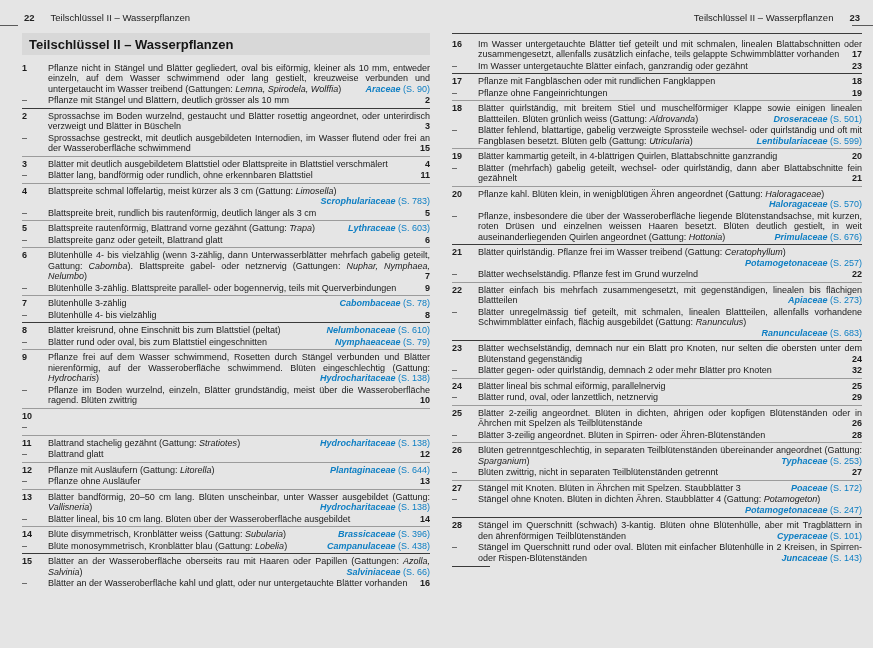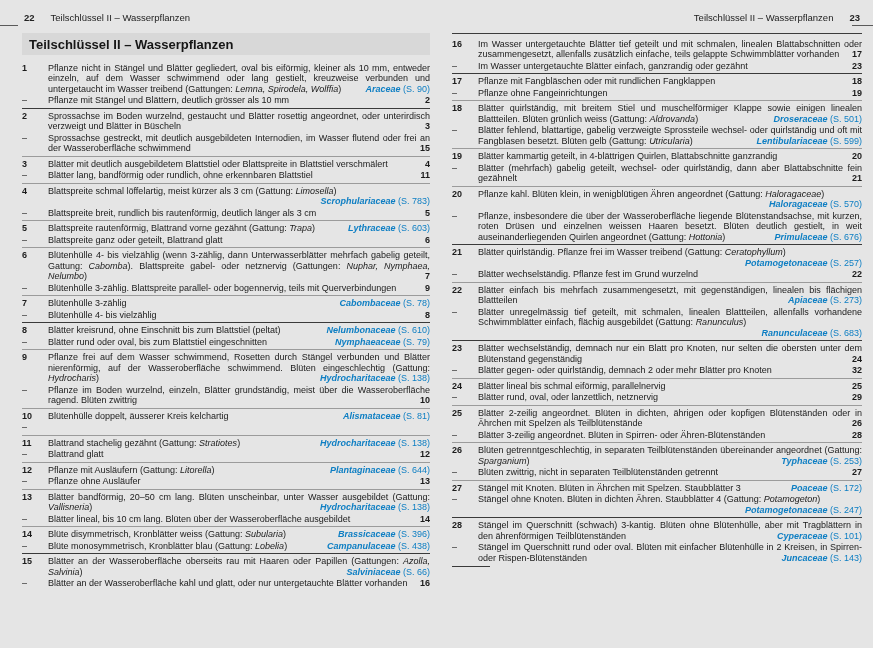--- a/index.html
+++ b/index.html
@@ -137,21 +137,20 @@
           <div class="num">9</div>
           <div class="text">Pflanze frei auf dem Wasser schwimmend, Rosetten durch Stängel verbunden und Blätter nierenförmig, auf der Wasseroberfläche schwimmend. Blüten eingeschlechtig (Gattung: <i>Hydrocharis</i>)<span class="fam-inline"><span><span class="fam" style="color: rgb(13, 126, 195);">Hydrocharitaceae</span><span class="famref" style="color: rgb(13, 126, 195);">&nbsp;(S. 138)</span></span></span></div>
         </div>
         <div class="row">
           <div class="num dash">–</div>
           <div class="text">Pflanze im Boden wurzelnd, einzeln, Blätter grundständig, meist über die Wasseroberfläche ragend. Blüten zwittrig<span class="target">10</span></div>
         </div>
         <div class="rule"></div>
         <div class="row">
           <div class="num">10</div>
-          <div class="text">Blütenhülle doppelt, äusserer Kreis kelchartig<span class="fam-inline"><span><span class="fam" style="color: rgb(13, 126, 195);">Alismataceae</span><span class="famref" style="color: rgb(13, 126, 195);">&nbsp;(S. 81)</span></span></span></div>
         </div>
         <div class="row">
           <div class="num dash">–</div>
         </div>
         <div class="rule"></div>
         <div class="row">
           <div class="num">11</div>
           <div class="text">Blattrand stachelig gezähnt (Gattung: <i>Stratiotes</i>)<span class="fam-inline"><span><span class="fam" style="color: rgb(13, 126, 195);">Hydrocharitaceae</span><span class="famref" style="color: rgb(13, 126, 195);">&nbsp;(S. 138)</span></span></span></div>
         </div>
         <div class="row">

